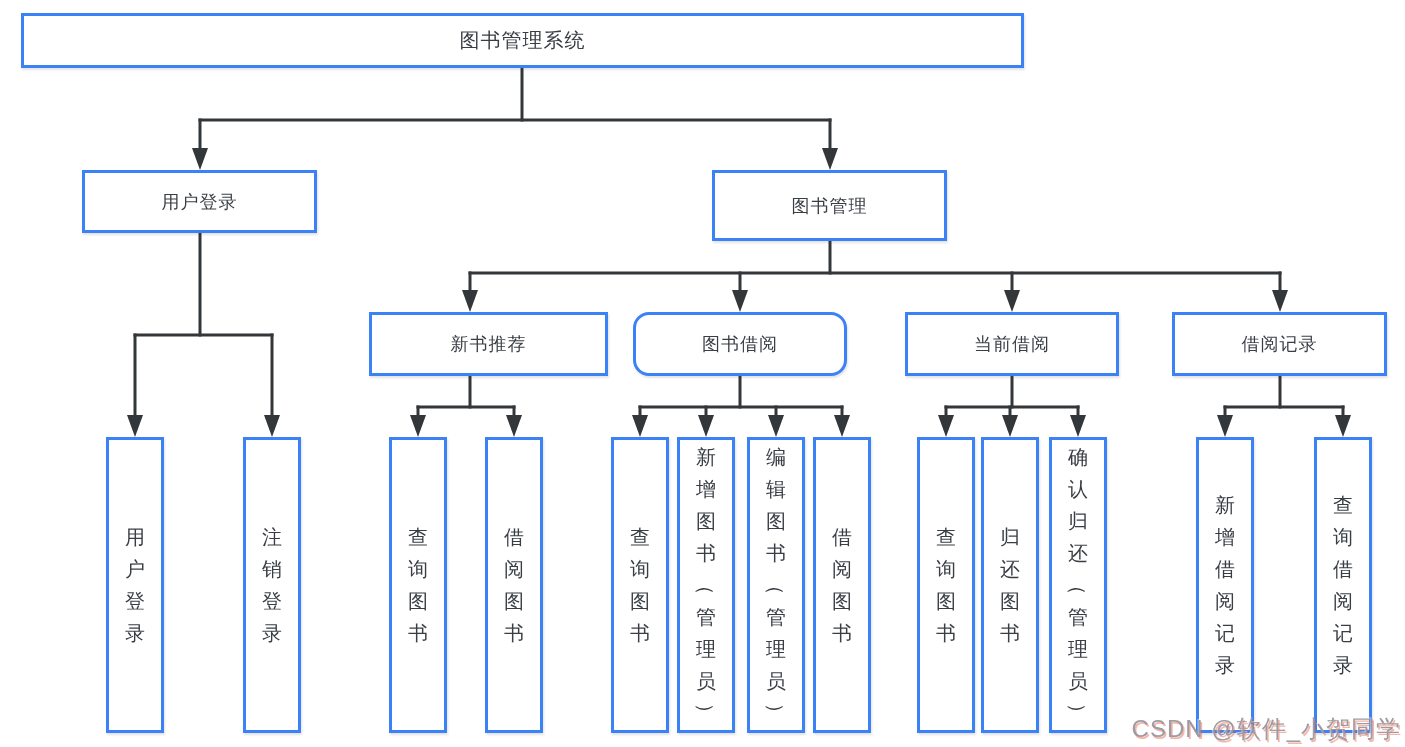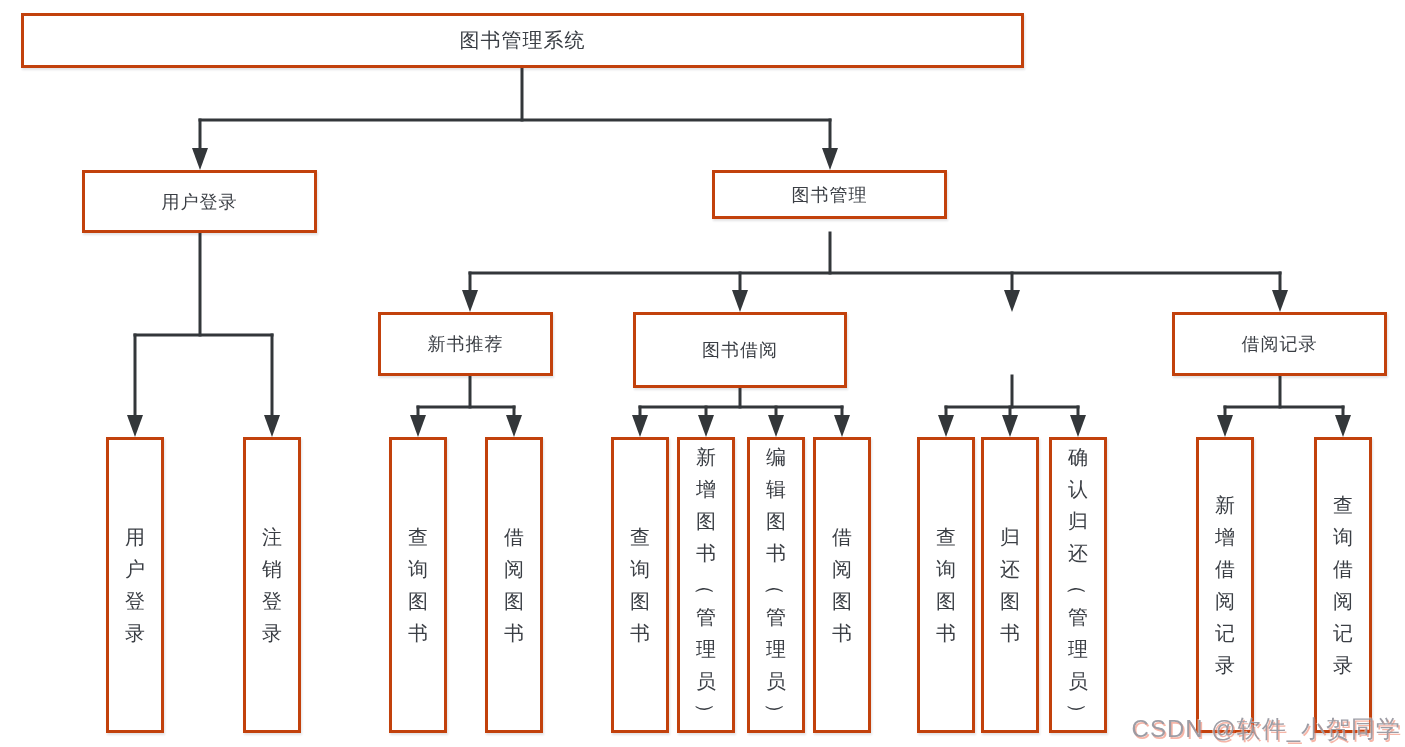--- a/index.html
+++ b/index.html
@@ -2,21 +2,21 @@
 <html><head>
 <meta charset="utf-8">
 <style>
   html,body{margin:0;padding:0;background:#ffffff;}
   .canvas{
     position:relative;width:1405px;height:747px;background:#ffffff;
     font-family:"Liberation Sans","DejaVu Sans",sans-serif;overflow:hidden;
   }
   .wires{position:absolute;left:0;top:0;width:1405px;height:747px;}
   .box{
-    position:absolute;background:#ffffff;border:3px solid #c2410c;
+    position:absolute;background:#ffffff;border:3px solid #3b82f6;
     box-sizing:border-box;display:flex;align-items:center;justify-content:center;
     color:#3a3e44;box-shadow:1px 2px 2px rgba(60,60,70,.14);
   }
   .hbox{font-size:18px;letter-spacing:1px;}
   .root{font-size:20px;}
   .vbox{padding:2px 0;}
   .vlabel{
     display:flex;flex-direction:column;align-items:center;justify-content:center;
     gap:12px;font-size:20px;height:100%;line-height:1;
   }
@@ -96,29 +96,32 @@
     <path d="M1335,415 L1351,415 L1343,437 Z" stroke="none"></path>
   </svg>
 
   <div class="box hbox root" style="left:21px;top:13px;width:1003px;height:55px;">
     <span>图书管理系统</span>
   </div>
 
   <div class="box hbox" style="left:82px;top:170px;width:235px;height:63px;">
     <span>用户登录</span>
   </div>
-  <div class="box hbox" style="left:712px;top:170px;width:235px;height:49px;">
+  <div class="box hbox" style="left:712px;top:170px;width:235px;height:71px;">
     <span>图书管理</span>
   </div>
 
-  <div class="box hbox" style="left:378px;top:312px;width:175px;height:64px;">
+  <div class="box hbox" style="left:369px;top:312px;width:239px;height:64px;">
     <span>新书推荐</span>
   </div>
-  <div class="box hbox" style="left:633px;top:312px;width:214px;height:76px;">
+  <div class="box hbox" style="left:633px;top:312px;width:214px;height:64px;border-radius:16px;">
     <span>图书借阅</span>
+  </div>
+  <div class="box hbox" style="left:905px;top:312px;width:214px;height:64px;">
+    <span>当前借阅</span>
   </div>
   <div class="box hbox" style="left:1172px;top:312px;width:215px;height:64px;font-family:Liberation Mono, monospace;">
     <span>借阅记录</span>
   </div>
 
   <div class="box vbox" style="left:106px;top:437px;width:58px;height:296px;">
     <span class="vlabel">
         <span>用</span>
         <span>户</span>
         <span>登</span>

